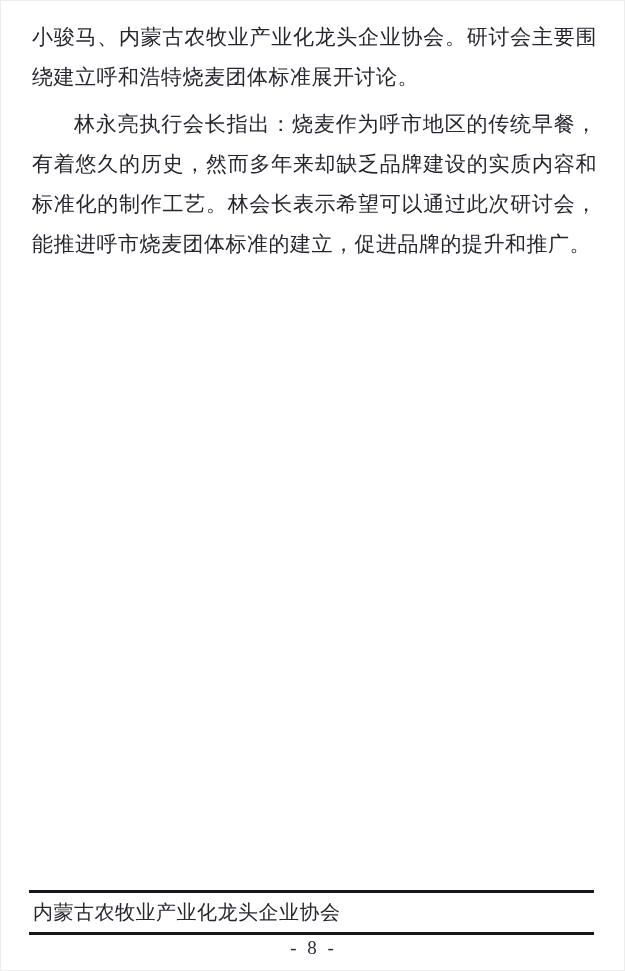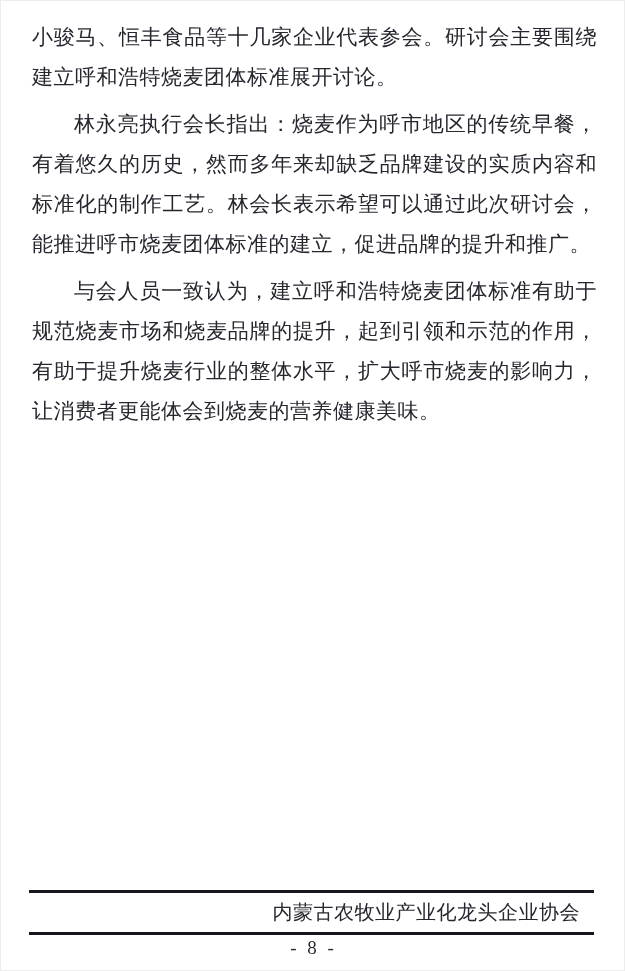--- a/index.html
+++ b/index.html
@@ -45,21 +45,21 @@
   .rule-bottom { top: 931px; }
   .footer-row {
     position: absolute;
     left: 28px;
     top: 893px;
     width: 565px;
     height: 37px;
     box-sizing: border-box;
     padding: 0 14px 0 4px;
     display: flex;
-    justify-content: flex-end;
+    justify-content: space-between;
     align-items: center;
     font-size: 20px;
     letter-spacing: 0.5px;
     color: #26262f;
   }
   .footer-issuer {
     white-space: nowrap;
   }
   .footer-date {
     white-space: nowrap;
@@ -75,23 +75,22 @@
     letter-spacing: 3px;
     color: #2b2b36;
   }
 </style>
 </head>
 <body>
 
 <div class="page">
 
   <div class="body-text">
-    <p>小骏马、恒丰食品等十几家企业代表参会。研讨会主要围绕建立呼和浩特烧麦团体标准展开讨论。</p>
+    <p>小骏马、内蒙古农牧业产业化龙头企业协会。研讨会主要围绕建立呼和浩特烧麦团体标准展开讨论。</p>
     <p class="indented">林永亮执行会长指出：烧麦作为呼市地区的传统早餐，有着悠久的历史，然而多年来却缺乏品牌建设的实质内容和标准化的制作工艺。林会长表示希望可以通过此次研讨会，能推进呼市烧麦团体标准的建立，促进品牌的提升和推广。</p>
-    <p class="indented">与会人员一致认为，建立呼和浩特烧麦团体标准有助于规范烧麦市场和烧麦品牌的提升，起到引领和示范的作用，有助于提升烧麦行业的整体水平，扩大呼市烧麦的影响力，让消费者更能体会到烧麦的营养健康美味。</p>
   </div>
 
   <div class="rule rule-top"></div>
 
   <div class="footer-row">
     <span class="footer-issuer">内蒙古农牧业产业化龙头企业协会</span>
   </div>
 
   <div class="rule rule-bottom"></div>
 

